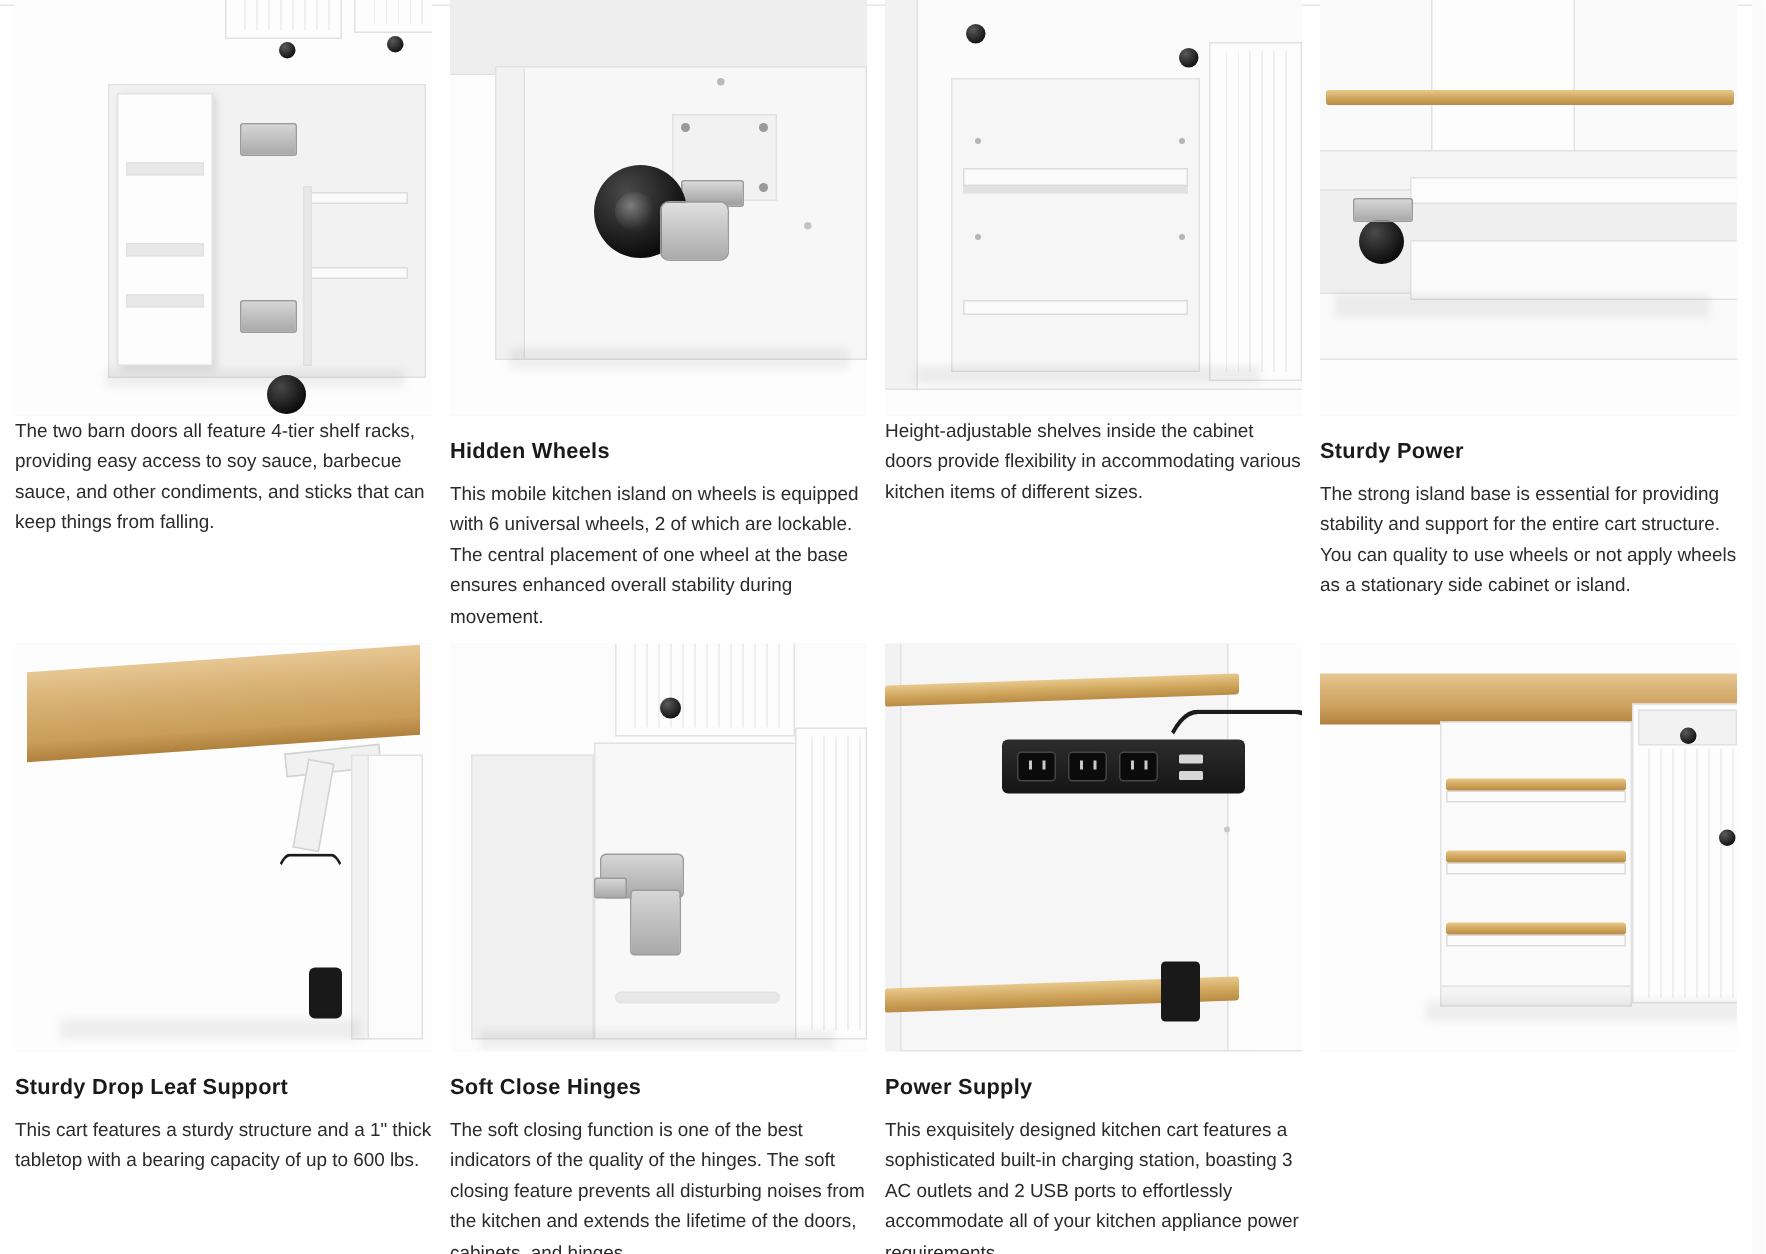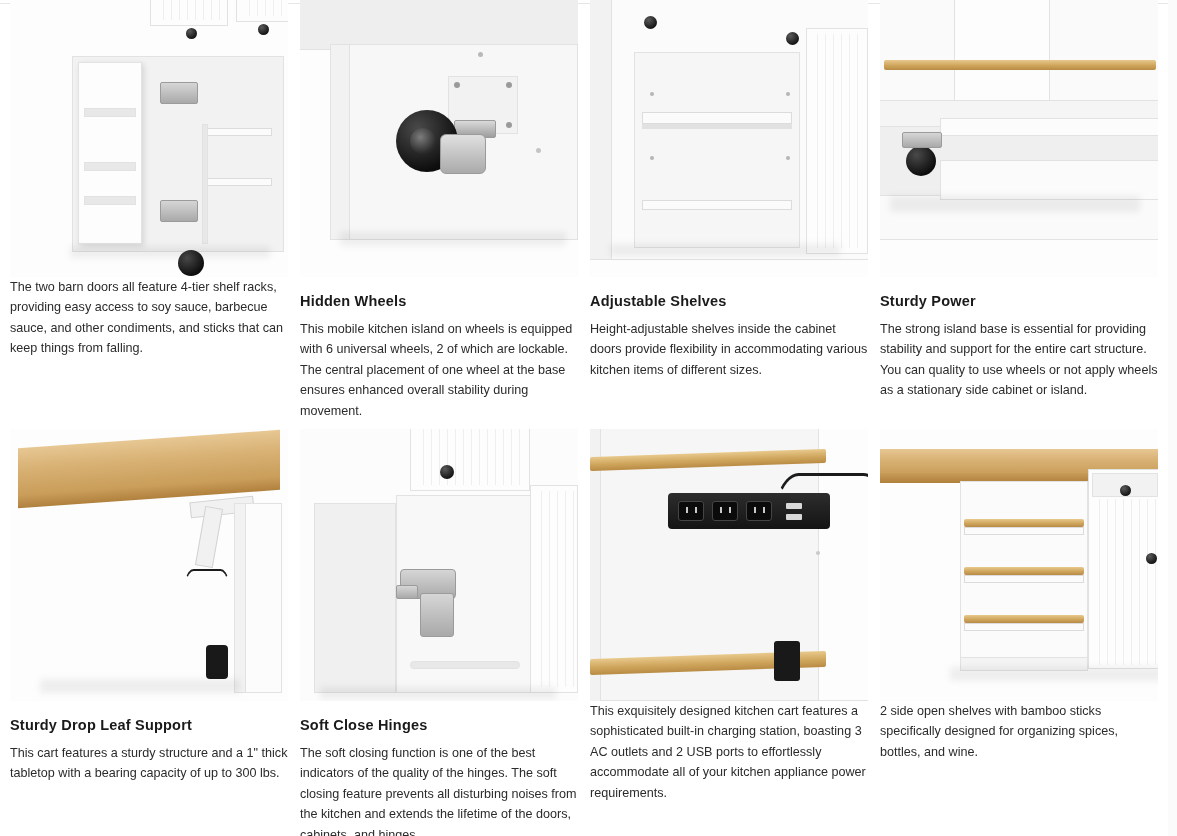--- a/index.html
+++ b/index.html
@@ -219,21 +219,20 @@
         <div class="shelf" style="left:52px;top:112px;width:150px;height:12px;"></div>
         <div class="panel dkr" style="left:52px;top:124px;width:150px;height:5px;background:#e1e1e1;"></div>
         <div class="shelf" style="left:52px;top:200px;width:150px;height:10px;"></div>
 
         <div class="knob" style="left:60px;top:92px;width:4px;height:4px;background:#b5b5b5;"></div>
         <div class="knob" style="left:60px;top:156px;width:4px;height:4px;background:#b5b5b5;"></div>
         <div class="knob" style="left:196px;top:92px;width:4px;height:4px;background:#b5b5b5;"></div>
         <div class="knob" style="left:196px;top:156px;width:4px;height:4px;background:#b5b5b5;"></div>
         <div class="shadow-soft" style="left:20px;top:244px;width:230px;height:12px;"></div>
       </div>
-      <div class="feature-title">Adjustable Shelves</div>
       <div class="feature-desc">Height-adjustable shelves inside the cabinet doors provide flexibility in accommodating various kitchen items of different sizes.</div>
     </div>
 
     <div class="cell">
       <div class="photo">
         <div class="ph-bg wht"></div>
         <div class="panel" style="left:-6px;top:-10px;width:292px;height=0;height:250px;background:#fafafa;"></div>
 
         <div class="panel" style="left:74px;top:-10px;width:96px;height:116px;background:#fdfdfd;"></div>
         <div class="bamboo" style="left:4px;top:60px;width:272px;height:10px;"></div>
@@ -263,21 +262,21 @@
         <div class="bracket" style="left:190px;top:78px;width:18px;height:60px;transform:rotate(10deg);"></div>
 
         <div class="panel" style="left:224px;top:74px;width:48px;height:190px;background:#fcfcfc;"></div>
         <div class="panel dk" style="left:224px;top:74px;width:12px;height:190px;"></div>
 
         <div class="plug" style="left:196px;top:216px;width:22px;height:34px;border-radius:4px;"></div>
         <div class="cord" style="left:170px;top:140px;width:54px;height:90px;"></div>
         <div class="shadow-soft" style="left:30px;top:250px;width:200px;height:14px;"></div>
       </div>
       <div class="feature-title">Sturdy Drop Leaf Support</div>
-      <div class="feature-desc">This cart features a sturdy structure and a 1" thick tabletop with a bearing capacity of up to 300 lbs.</div>
+      <div class="feature-desc">This cart features a sturdy structure and a 1" thick tabletop with a bearing capacity of up to 600 lbs.</div>
     </div>
 
     <div class="cell row2">
       <div class="photo">
         <div class="ph-bg wht"></div>
         <div class="panel" style="left:-6px;top:-6px;width:292px;height:280px;background:#fcfcfc;"></div>
 
         <div class="panel" style="left:110px;top:-6px;width:120px;height:68px;"></div>
         <div class="grain" style="left:116px;top:0px;width:108px;height:56px;"></div>
         <div class="knob" style="left:140px;top:36px;width:14px;height:14px;"></div>
@@ -322,20 +321,21 @@
             <i style="left:7px;"></i>
             <i style="left:16px;"></i>
           </div>
         <div class="usb" style="left:196px;top:74px;width:16px;height:6px;"></div>
         <div class="usb" style="left:196px;top:85px;width:16px;height:6px;"></div>
 
         <div class="cord" style="left:176px;top:44px;width:130px;height:180px;border-width:3px;"></div>
         <div class="plug" style="left:184px;top:212px;width:26px;height:40px;"></div>
         <div class="knob" style="left:226px;top:122px;width:4px;height:4px;background:#c9c9c9;"></div>
       </div>
+      <div class="feature-title">Power Supply</div>
       <div class="feature-desc">This exquisitely designed kitchen cart features a sophisticated built-in charging station, boasting 3 AC outlets and 2 USB ports to effortlessly accommodate all of your kitchen appliance power requirements.</div>
     </div>
 
     <div class="cell row2">
       <div class="photo">
         <div class="ph-bg wht"></div>
 
         <div class="wood-top" style="left:-4px;top:20px;width:288px;height:28px;"></div>
         <div class="wood-edge" style="left:-4px;top:44px;width:288px;height:10px;"></div>
 
@@ -349,17 +349,16 @@
 
         <div class="shelf" style="left:84px;top:98px;width:120px;height:8px;"></div>
         <div class="bamboo" style="left:84px;top:90px;width:120px;height:8px;"></div>
         <div class="shelf" style="left:84px;top:146px;width:120px;height:8px;"></div>
         <div class="bamboo" style="left:84px;top:138px;width:120px;height:8px;"></div>
         <div class="shelf" style="left:84px;top:194px;width:120px;height:8px;"></div>
         <div class="bamboo" style="left:84px;top:186px;width:120px;height:8px;"></div>
         <div class="panel" style="left:80px;top:228px;width=0;width:128px;height:14px;background:#f4f4f4;"></div>
         <div class="shadow-soft" style="left:70px;top:238px;width:212px;height:14px;"></div>
       </div>
-      <div class="feature-desc">2 side open shelves with bamboo sticks specifically designed for organizing spices, bottles, and wine.</div>
     </div>
 
   </div>
 </div>
 
 </body></html>

